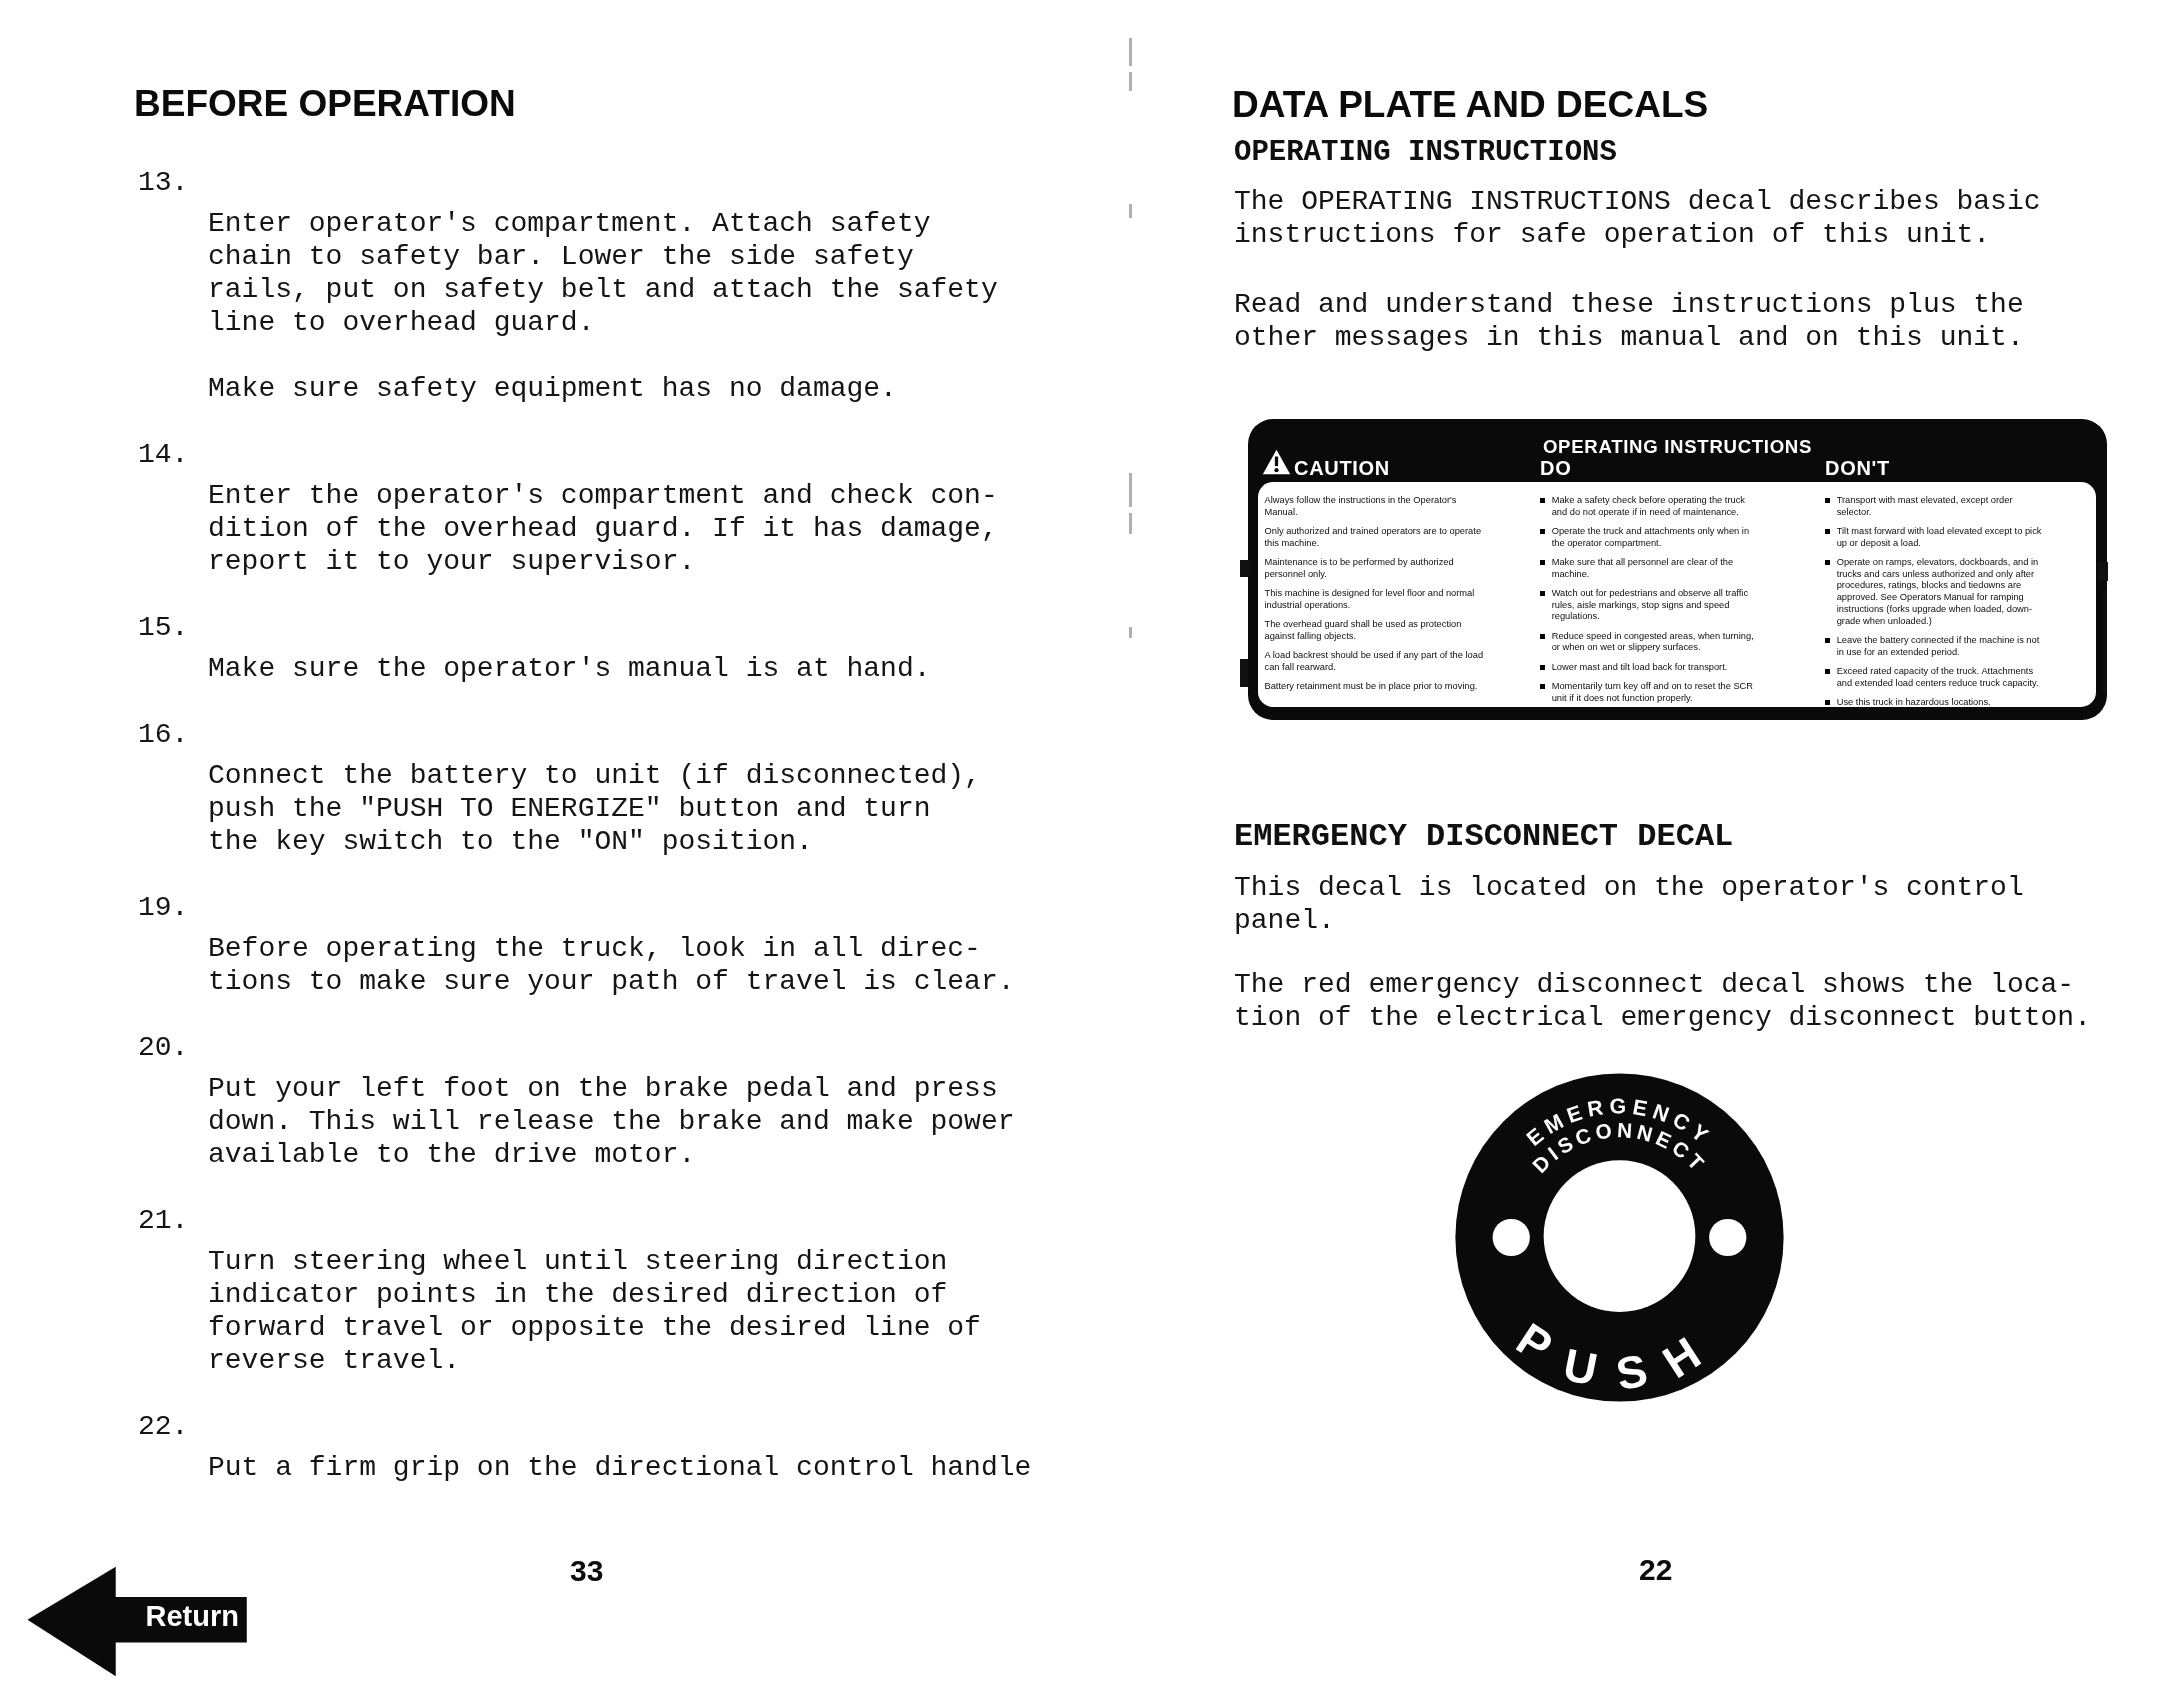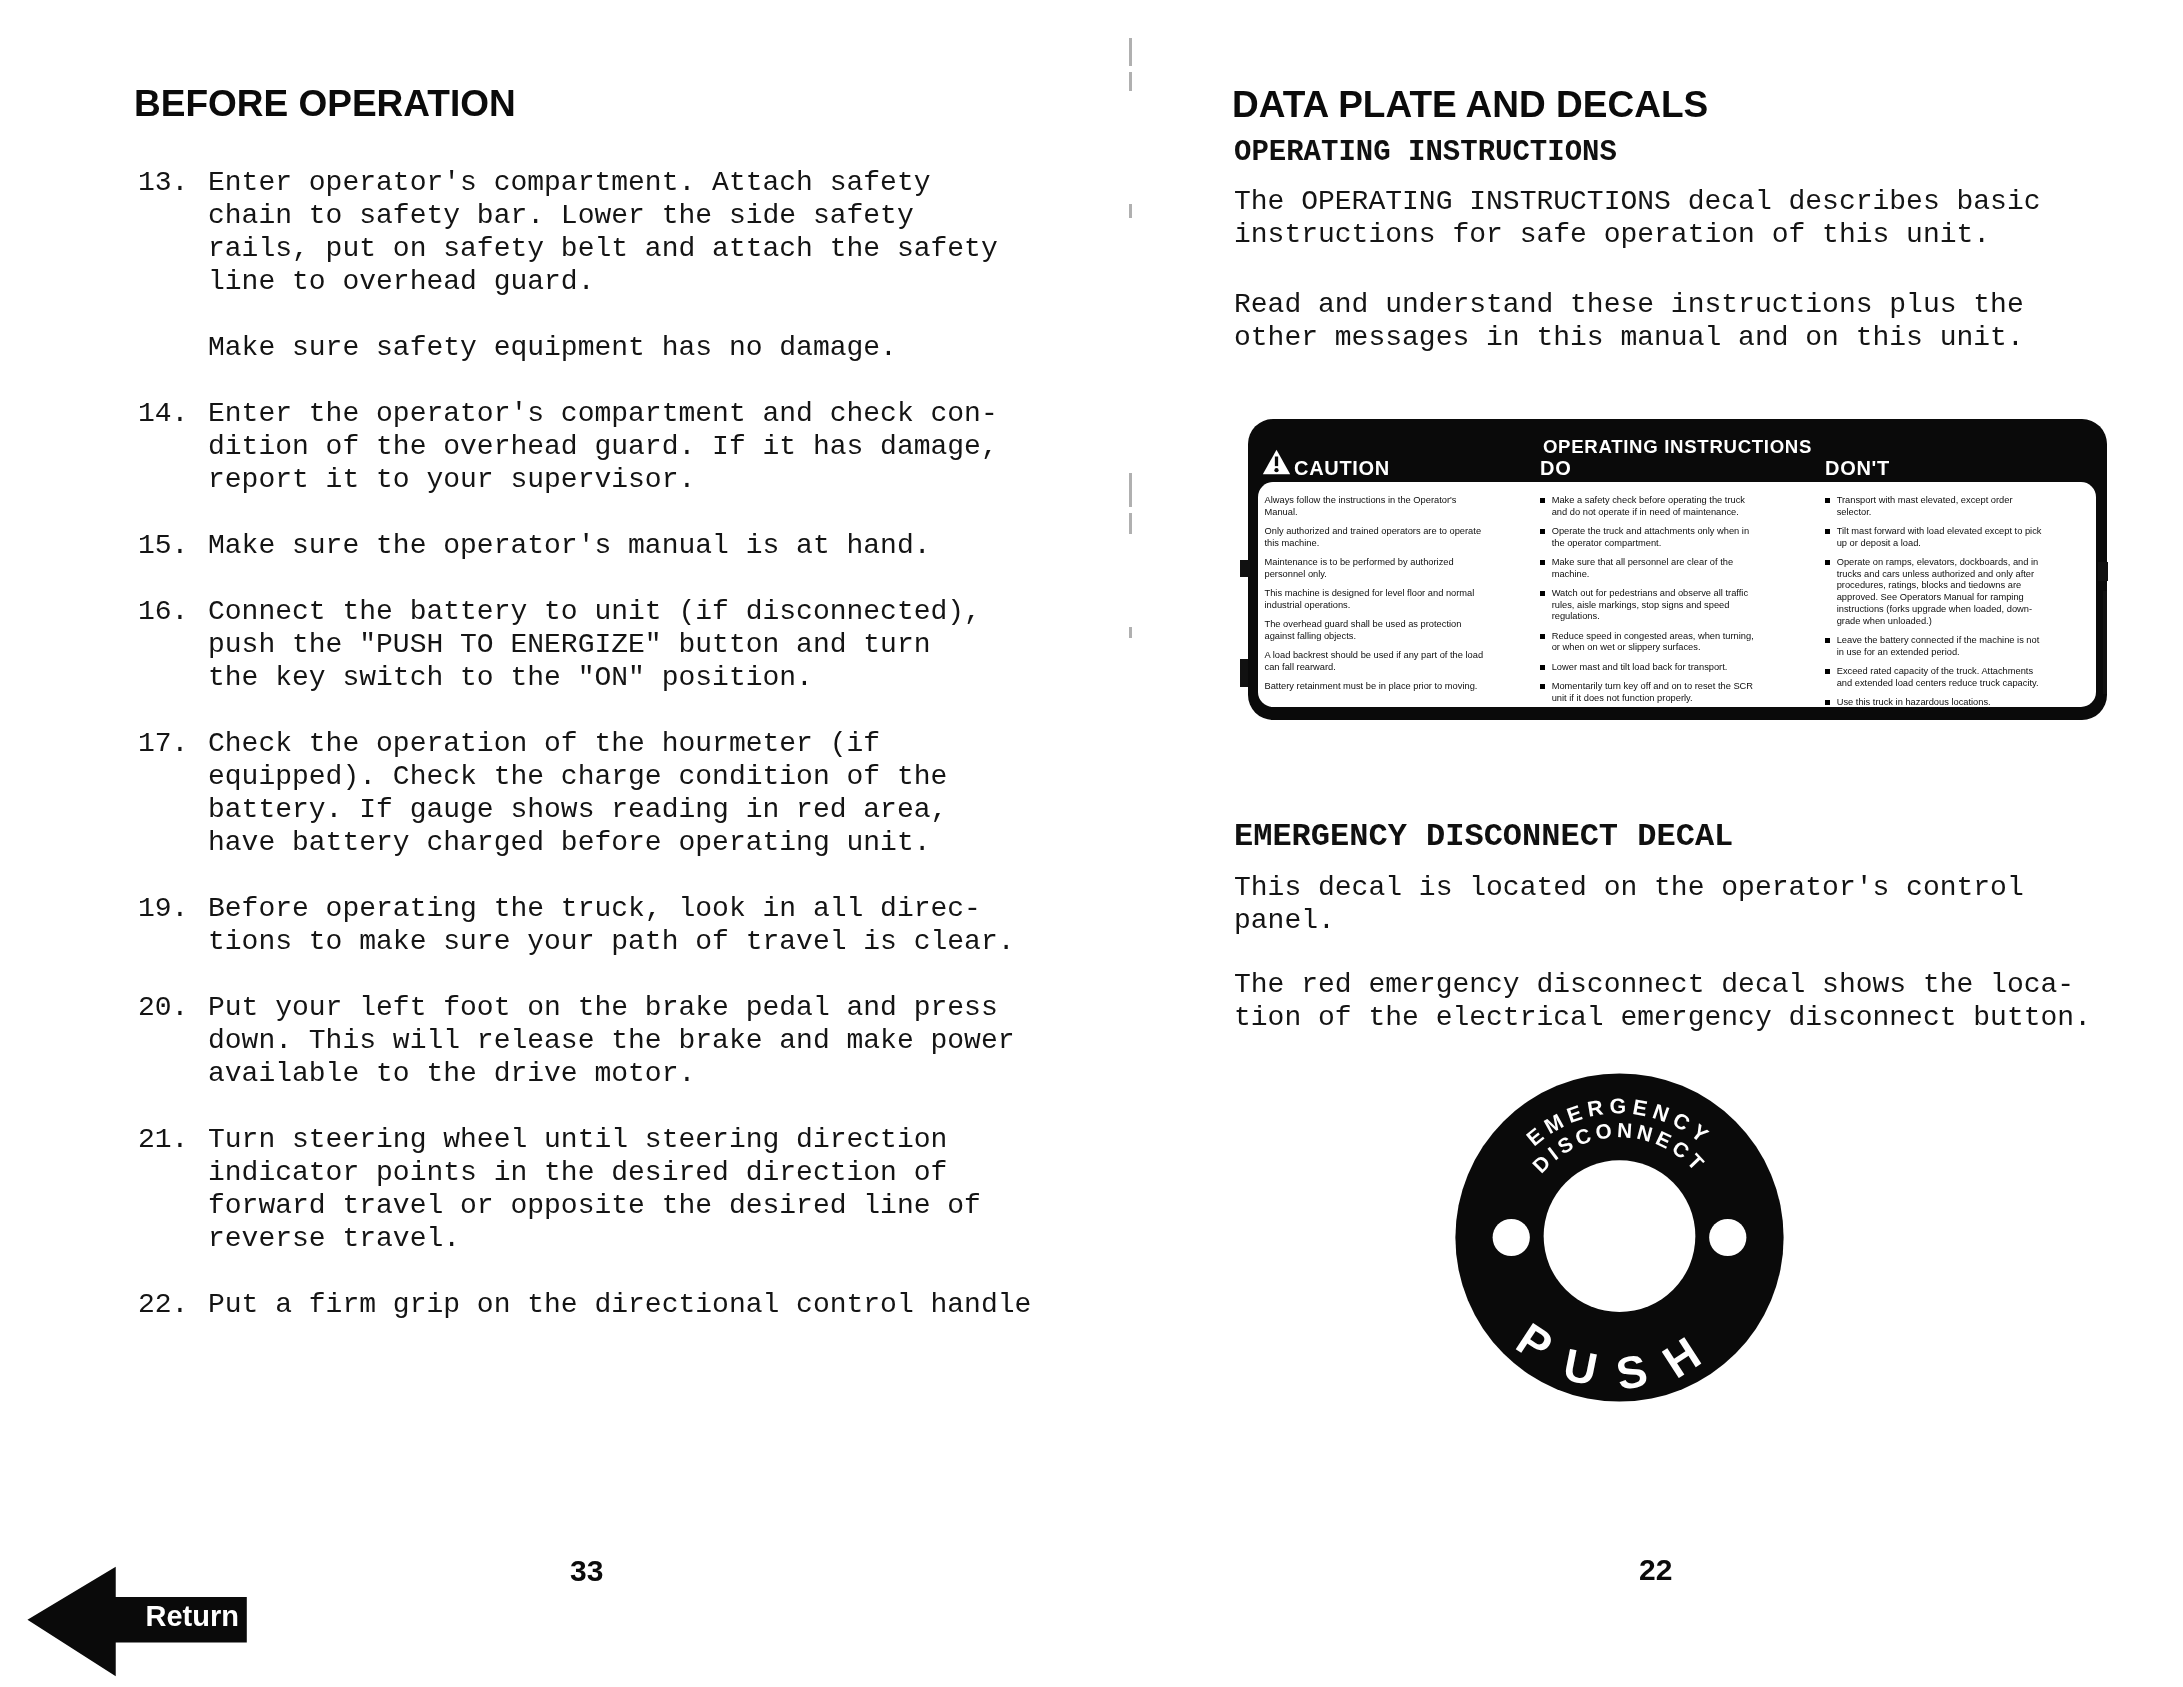--- a/index.html
+++ b/index.html
@@ -13,21 +13,21 @@
 
   
   .big-title { font-family:"Liberation Sans","DejaVu Sans",sans-serif; font-weight:bold; font-size:37px; line-height:37px; color:#0b0b0b; letter-spacing:0px; }
   .sub-title { font-family:"Liberation Mono","DejaVu Sans Mono",monospace; font-weight:bold; font-size:29px; line-height:30px; color:#101010; }
   .em-title  { font-family:"Liberation Mono","DejaVu Sans Mono",monospace; font-weight:bold; font-size:32px; line-height:33px; color:#101010; }
 
   
   .olist { left:138px; top:166px; width:930px; }
   .oitem { display:flex; margin-bottom:33px; }
   .oitem .num { flex:none; width:70px; }
-  .oitem .txt { flex:none; width:855px; }
+  .oitem .txt { flex:none; width:855px;margin-top:41px; }
 
   
   .pageno { font-weight:bold; font-size:30px; line-height:30px; color:#0b0b0b;margin-left:8px; }
 
   
   .decal { left:1248px; top:419px; width:859px; height:301px; background:#0a0a0a; border-radius:25px; }
   .decal-white { position:absolute; left:10.3px; top:63px; width:838px; height:225px; background:#ffffff; border-radius:15px; }
   .decal-htitle { position:absolute; left:50%; transform:translateX(-50%); top:16.5px; color:#fff; font-weight:bold; font-size:18.6px; letter-spacing:0.7px; white-space:nowrap; }
   .decal-label { position:absolute; top:38px; color:#fff; font-weight:bold; font-size:20px; letter-spacing:0.7px; }
   .dcol { position:absolute; top:76px; font-size:9.3px; line-height:11.7px; color:#0e0e0e; }
@@ -77,27 +77,20 @@
     </div>
     <div class="oitem">
       <span class="num">15.</span>
       <span class="txt pre">Make sure the operator's manual is at hand.</span>
     </div>
     <div class="oitem">
       <span class="num">16.</span>
       <span class="txt pre">Connect the battery to unit (if disconnected),
 push the "PUSH TO ENERGIZE" button and turn
 the key switch to the "ON" position.</span>
-    </div>
-    <div class="oitem">
-      <span class="num">17.</span>
-      <span class="txt pre">Check the operation of the hourmeter (if
-equipped). Check the charge condition of the
-battery. If gauge shows reading in red area,
-have battery charged before operating unit.</span>
     </div>
     <div class="oitem">
       <span class="num">19.</span>
       <span class="txt pre">Before operating the truck, look in all direc-
 tions to make sure your path of travel is clear.</span>
     </div>
     <div class="oitem">
       <span class="num">20.</span>
       <span class="txt pre">Put your left foot on the brake pedal and press
 down. This will release the brake and make power

